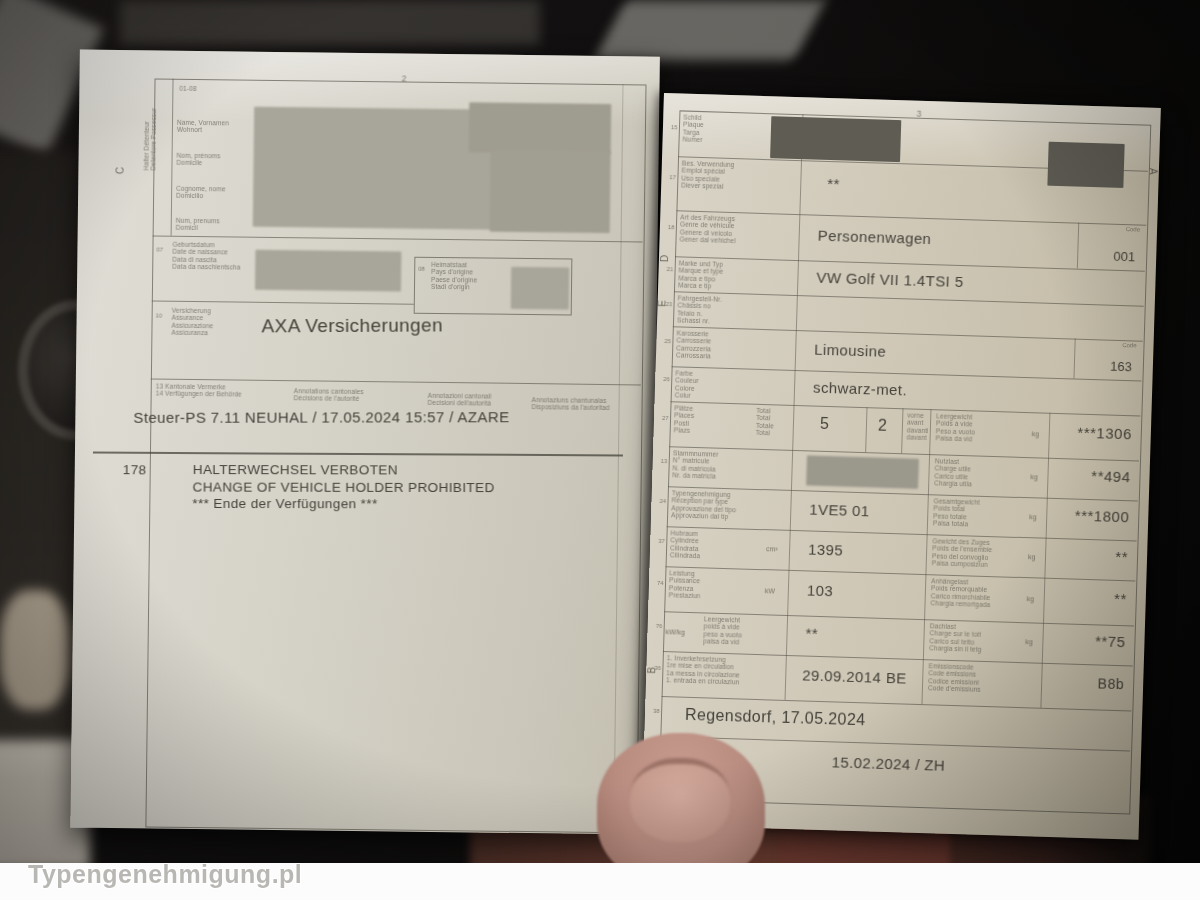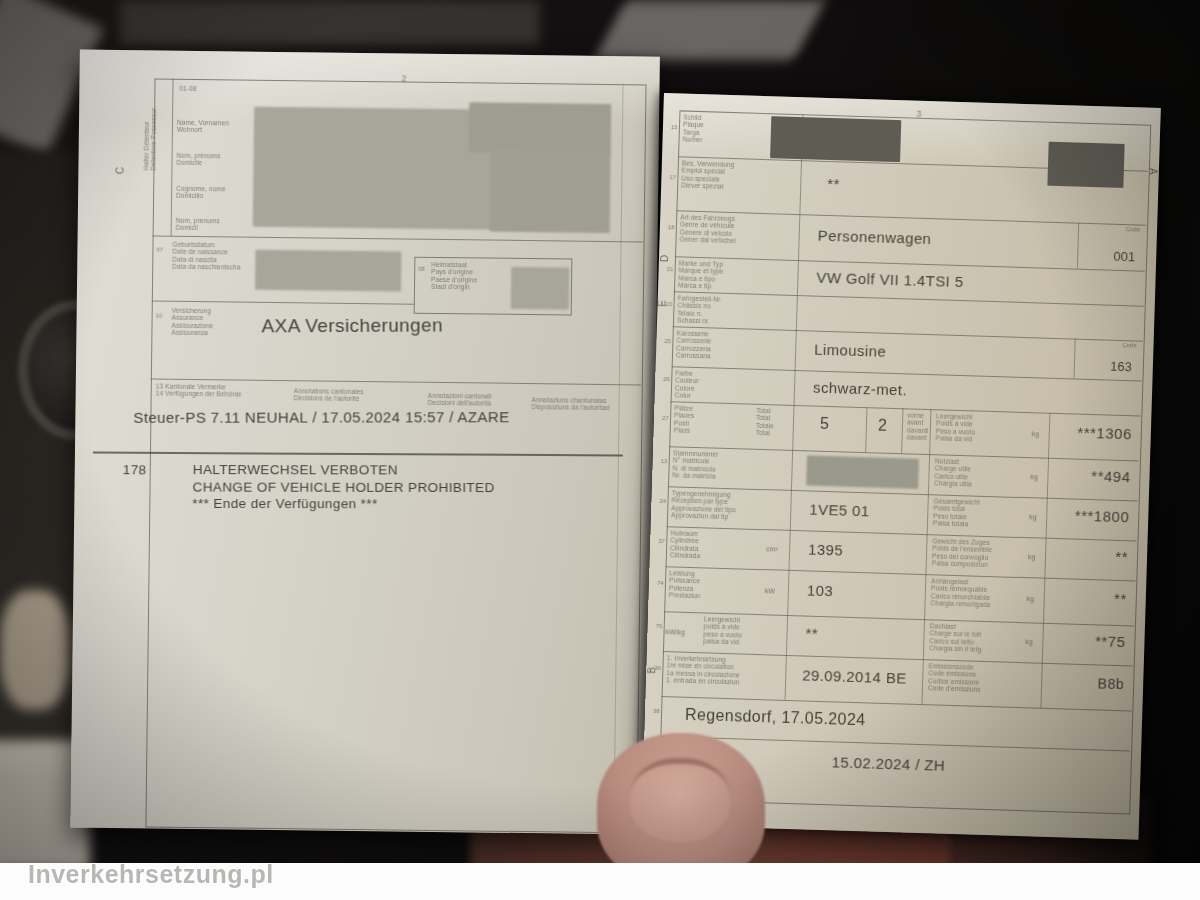--- a/index.html
+++ b/index.html
@@ -370,13 +370,13 @@
       <div class="val" style="left:172px;top:12px;">15.02.2024 / ZH</div>
     </div>
   </div>
 </div>
 
 <div class="thumb"></div>
 <div class="thumb-nail"></div>
 
 <div class="vignette"></div>
 <div class="white-band"></div>
-<div class="watermark">Inverkehrsetzung.pl</div>
+<div class="watermark">Typengenehmigung.pl</div>
 
 </body></html>

